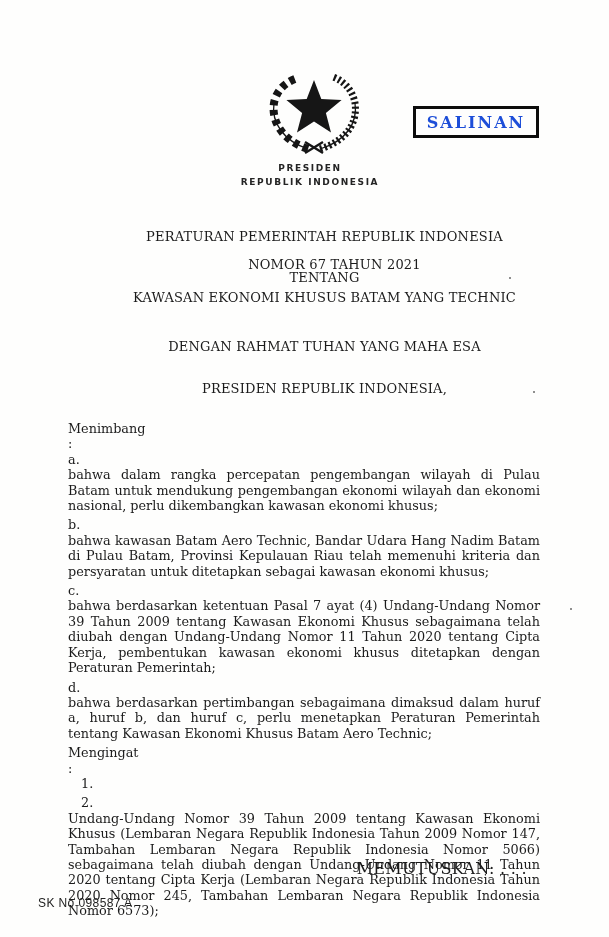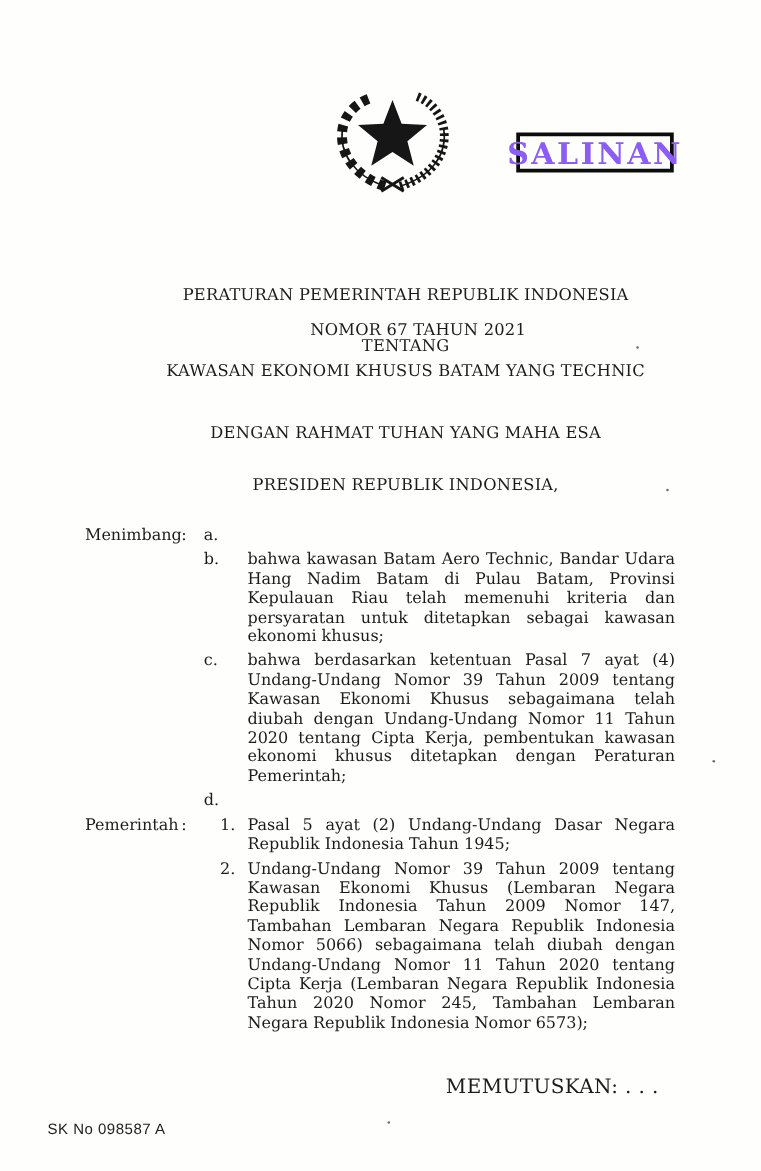--- a/index.html
+++ b/index.html
@@ -13,34 +13,34 @@
   .emblem { position:absolute; left:262px; top:71px; width:104px; height:84px; }
   .letterhead {
     position:absolute; left:200px; top:162px; width:220px;
     text-align:center; font-family:"DejaVu Sans", sans-serif;
     font-weight:bold; font-size:9px; letter-spacing:1.6px;
     line-height:13.5px; color:#242424; white-space:nowrap;
   }
   .salinan {
     position:absolute; left:413px; top:106px; width:120px; height:26px;
     border:3px solid #0c0c0c; display:flex; align-items:center; justify-content:center;
-    font-weight:bold; font-size:24px; letter-spacing:2px; color:#8b5cf6;
+    font-weight:bold; font-size:16px; letter-spacing:2px; color:#1d4ed8;
   }
 
   
   .tline { position:absolute; left:0; width:609px; text-align:center;
            font-size:13px; letter-spacing:0.2px;padding-left:20px; }
   .t1 { top:229px; } .t2 { top:257px;margin-left:10px; } .t3 { top:270px; } .t4 { top:290px; }
   .inv  { top:339px; }
   .auth { top:381px; }
 
   
   .preamble { position:absolute; left:68px; top:421px; width:472px;
               font-size:12.8px; line-height:15.4px; }
-  .row { display:flex; margin-bottom:4px; }
+  .row { display:flex; margin-bottom:4px;flex-direction:column; }
   .c-label  { width:77px; flex:none; }
   .c-colon  { width:18px; flex:none; }
   .c-marker { width:35px; flex:none; }
   .c-marker.num { padding-left:13px; width:22px; }
   .c-text   { flex:1; text-align:justify; }
 
   
   .decision { position:absolute; top:859px; left:68px; width:459px;
               text-align:right; font-size:16px; letter-spacing:0.3px; }
   .doc-code { position:absolute; left:38px; top:896px;
@@ -63,60 +63,65 @@
       <path d="M 46 78 C 22 70, 9 52, 12 32 C 13.5 23, 20 13, 33 8" fill="none" stroke="#161616" stroke-width="8" stroke-dasharray="5.5 4.5"></path>
       <path d="M 46 78 C 22 70, 9 52, 12 32" fill="none" stroke="#161616" stroke-width="1.3"></path>
 
       <path d="M 58 78 C 84 70, 96 52, 93 32" fill="none" stroke="#161616" stroke-width="1.3"></path>
       <path d="M 58 78 C 84 70, 96 52, 93 32 C 91.5 23, 85 11, 71 6" fill="none" stroke="#161616" stroke-width="7" stroke-dasharray="2.2 2.6"></path>
 
       <path d="M 43 82 L 61 71 M 61 82 L 43 71" stroke="#161616" stroke-width="2.4" fill="none"></path>
     </svg>
   </div>
 
+  <div class="letterhead">
+    <div>PRESIDEN</div>
+    <div>REPUBLIK INDONESIA</div>
+  </div>
 
   <div class="salinan">SALINAN</div>
 
   <div class="tline t1">PERATURAN PEMERINTAH REPUBLIK INDONESIA</div>
   <div class="tline t2">NOMOR 67 TAHUN 2021</div>
   <div class="tline t3">TENTANG</div>
   <div class="tline t4">KAWASAN EKONOMI KHUSUS BATAM YANG TECHNIC</div>
   <div class="tline inv">DENGAN RAHMAT TUHAN YANG MAHA ESA</div>
   <div class="tline auth">PRESIDEN REPUBLIK INDONESIA,</div>
 
   <div class="preamble">
 
     <div class="row">
       <div class="c-label">Menimbang</div>
       <div class="c-colon">:</div>
       <div class="c-marker">a.</div>
+      <div class="c-text">bahwa dalam rangka percepatan pengembangan wilayah di Pulau Batam untuk mendukung pengembangan ekonomi wilayah dan ekonomi nasional, perlu dikembangkan kawasan ekonomi khusus;</div>
     </div>
     <div class="row">
       <div class="c-label"></div>
       <div class="c-colon"></div>
       <div class="c-marker">b.</div>
       <div class="c-text">bahwa kawasan Batam Aero Technic, Bandar Udara Hang Nadim Batam di Pulau Batam, Provinsi Kepulauan Riau telah memenuhi kriteria dan persyaratan untuk ditetapkan sebagai kawasan ekonomi khusus;</div>
     </div>
     <div class="row">
       <div class="c-label"></div>
       <div class="c-colon"></div>
       <div class="c-marker">c.</div>
       <div class="c-text">bahwa berdasarkan ketentuan Pasal 7 ayat (4) Undang-Undang Nomor 39 Tahun 2009 tentang Kawasan Ekonomi Khusus sebagaimana telah diubah dengan Undang-Undang Nomor 11 Tahun 2020 tentang Cipta Kerja, pembentukan kawasan ekonomi khusus ditetapkan dengan Peraturan Pemerintah;</div>
     </div>
     <div class="row">
       <div class="c-label"></div>
       <div class="c-colon"></div>
       <div class="c-marker">d.</div>
+      <div class="c-text">bahwa berdasarkan pertimbangan sebagaimana dimaksud dalam huruf a, huruf b, dan huruf c, perlu menetapkan Peraturan Pemerintah tentang Kawasan Ekonomi Khusus Batam Aero Technic;</div>
     </div>
 
     <div class="row">
-      <div class="c-label">Pemerintah</div>
+      <div class="c-label">Mengingat</div>
       <div class="c-colon">:</div>
       <div class="c-marker num">1.</div>
-      <div class="c-text">Pasal 5 ayat (2) Undang-Undang Dasar Negara Republik Indonesia Tahun 1945;</div>
     </div>
     <div class="row">
       <div class="c-label"></div>
       <div class="c-colon"></div>
       <div class="c-marker num">2.</div>
       <div class="c-text">Undang-Undang Nomor 39 Tahun 2009 tentang Kawasan Ekonomi Khusus (Lembaran Negara Republik Indonesia Tahun 2009 Nomor 147, Tambahan Lembaran Negara Republik Indonesia Nomor 5066) sebagaimana telah diubah dengan Undang-Undang Nomor 11 Tahun 2020 tentang Cipta Kerja (Lembaran Negara Republik Indonesia Tahun 2020 Nomor 245, Tambahan Lembaran Negara Republik Indonesia Nomor 6573);</div>
     </div>
   </div>
 
   <div class="decision">MEMUTUSKAN: . . .</div>

